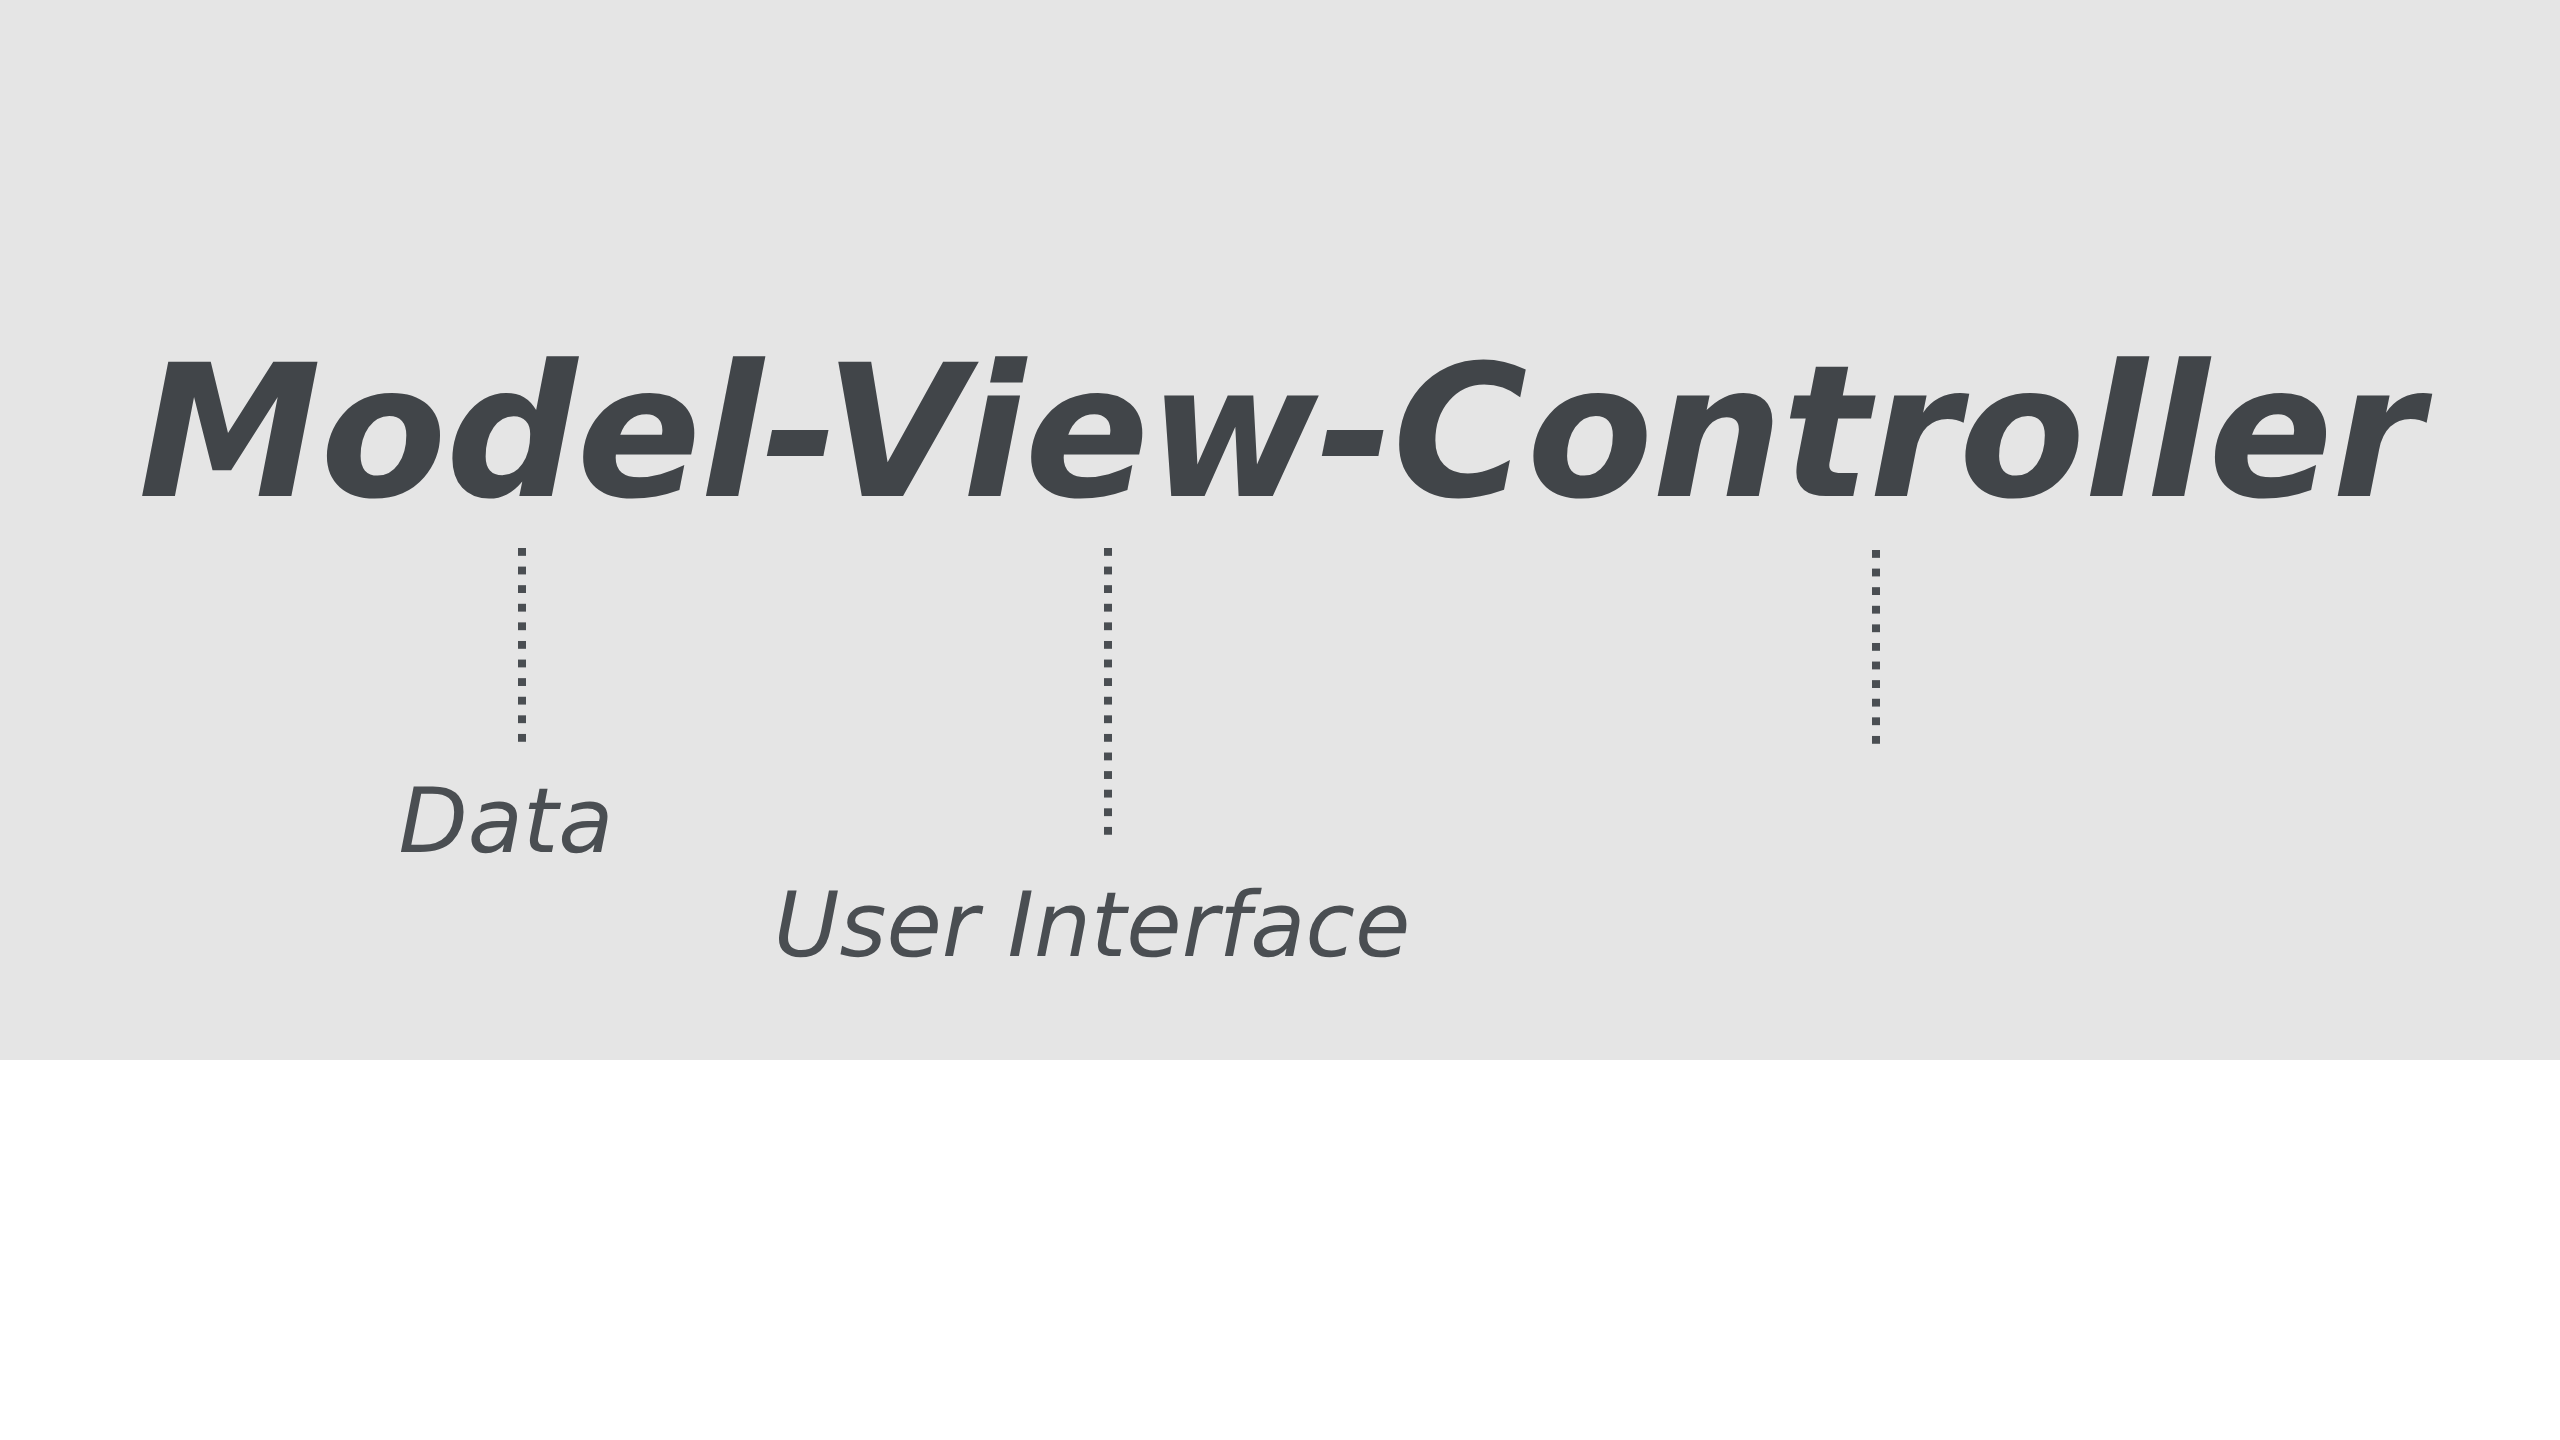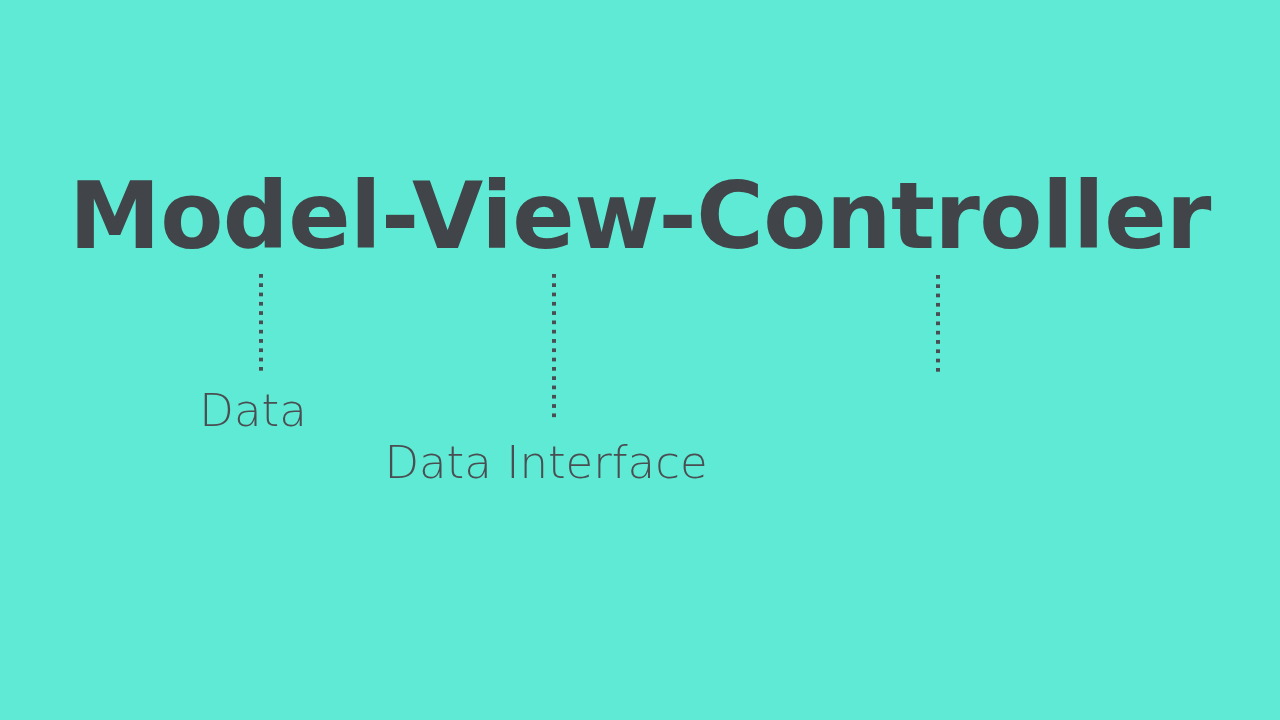--- a/index.html
+++ b/index.html
@@ -12,22 +12,23 @@
     width: 1280px;
     height: 720px;
     overflow: hidden;
     font-family: "DejaVu Sans", "Liberation Sans", sans-serif;
     -webkit-font-smoothing: antialiased;
   }
 
   #slide {
     position: relative;
     width: 1280px;
-    height: 720px;
-    background: #5eead4;
+    height: 530px;
+    background: #e5e5e5;
+    font-style: italic;
   }
 
   
   #title {
     position: absolute;
     left: 0;
     top: 163px;
     width: 1280px;
     text-align: center;
     font-family: "DejaVu Sans", "Liberation Sans", sans-serif;
@@ -83,16 +84,16 @@
   <div id="title">Model-View-Controller</div>
 
   <div class="connector" id="connector-model"></div>
 
   <div class="connector" id="connector-view"></div>
 
   <div class="connector" id="connector-controller"></div>
 
   <div class="label" id="label-data">Data</div>
 
-  <div class="label" id="label-user-interface">Data Interface</div>
+  <div class="label" id="label-user-interface">User Interface</div>
 
 
 </div>
 
 </body></html>

